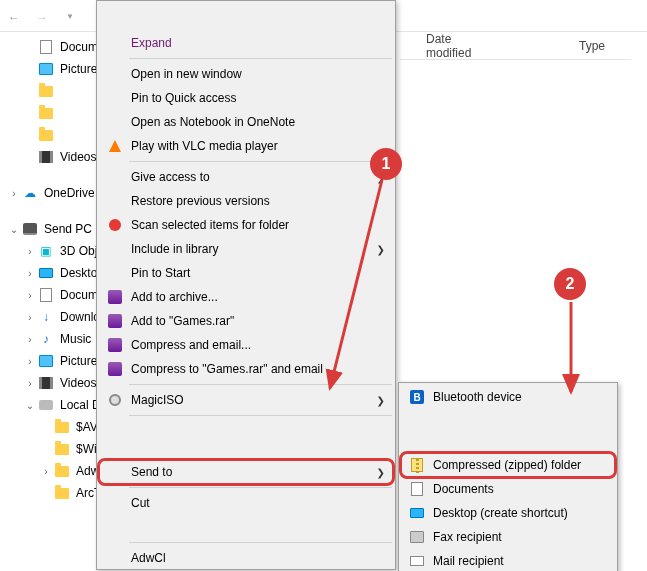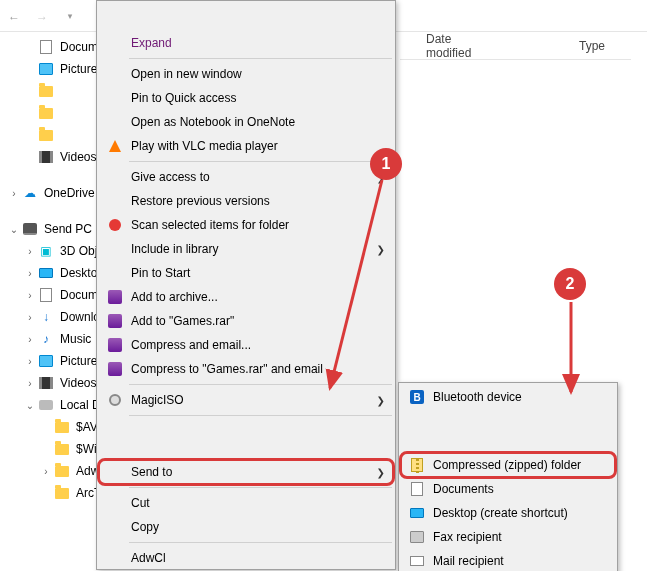--- a/index.html
+++ b/index.html
@@ -299,21 +299,20 @@
       <span class="label">Send to</span>
       <span class="arrow">❯</span>
     </div>
     <div class="sep"></div>
     <div class="item">
       <span class="icon-slot"></span>
       <span class="label">Cut</span>
     </div>
     <div class="item">
       <span class="icon-slot"></span>
-      <span class="label">Copy</span>
     </div>
     <div class="sep"></div>
     <div class="item">
       <span class="icon-slot"></span>
       <span class="label">AdwCl</span>
     </div>
     <div class="item">
       <span class="icon-slot"></span>
       <span class="label">Rename</span>
     </div>

